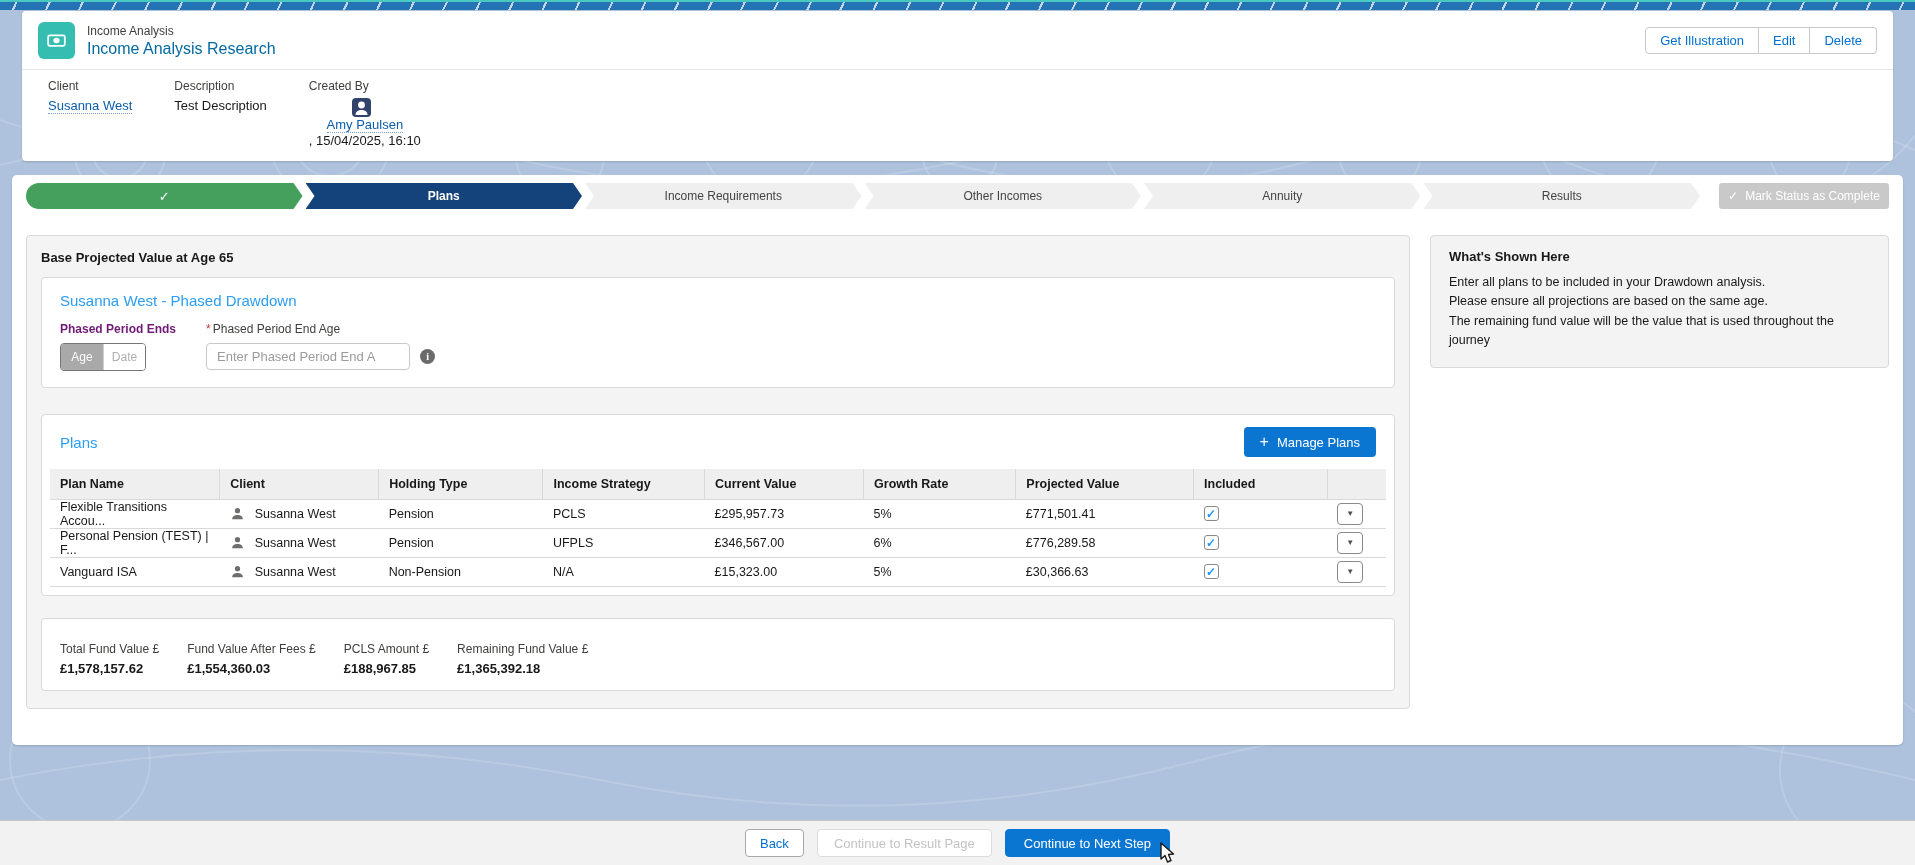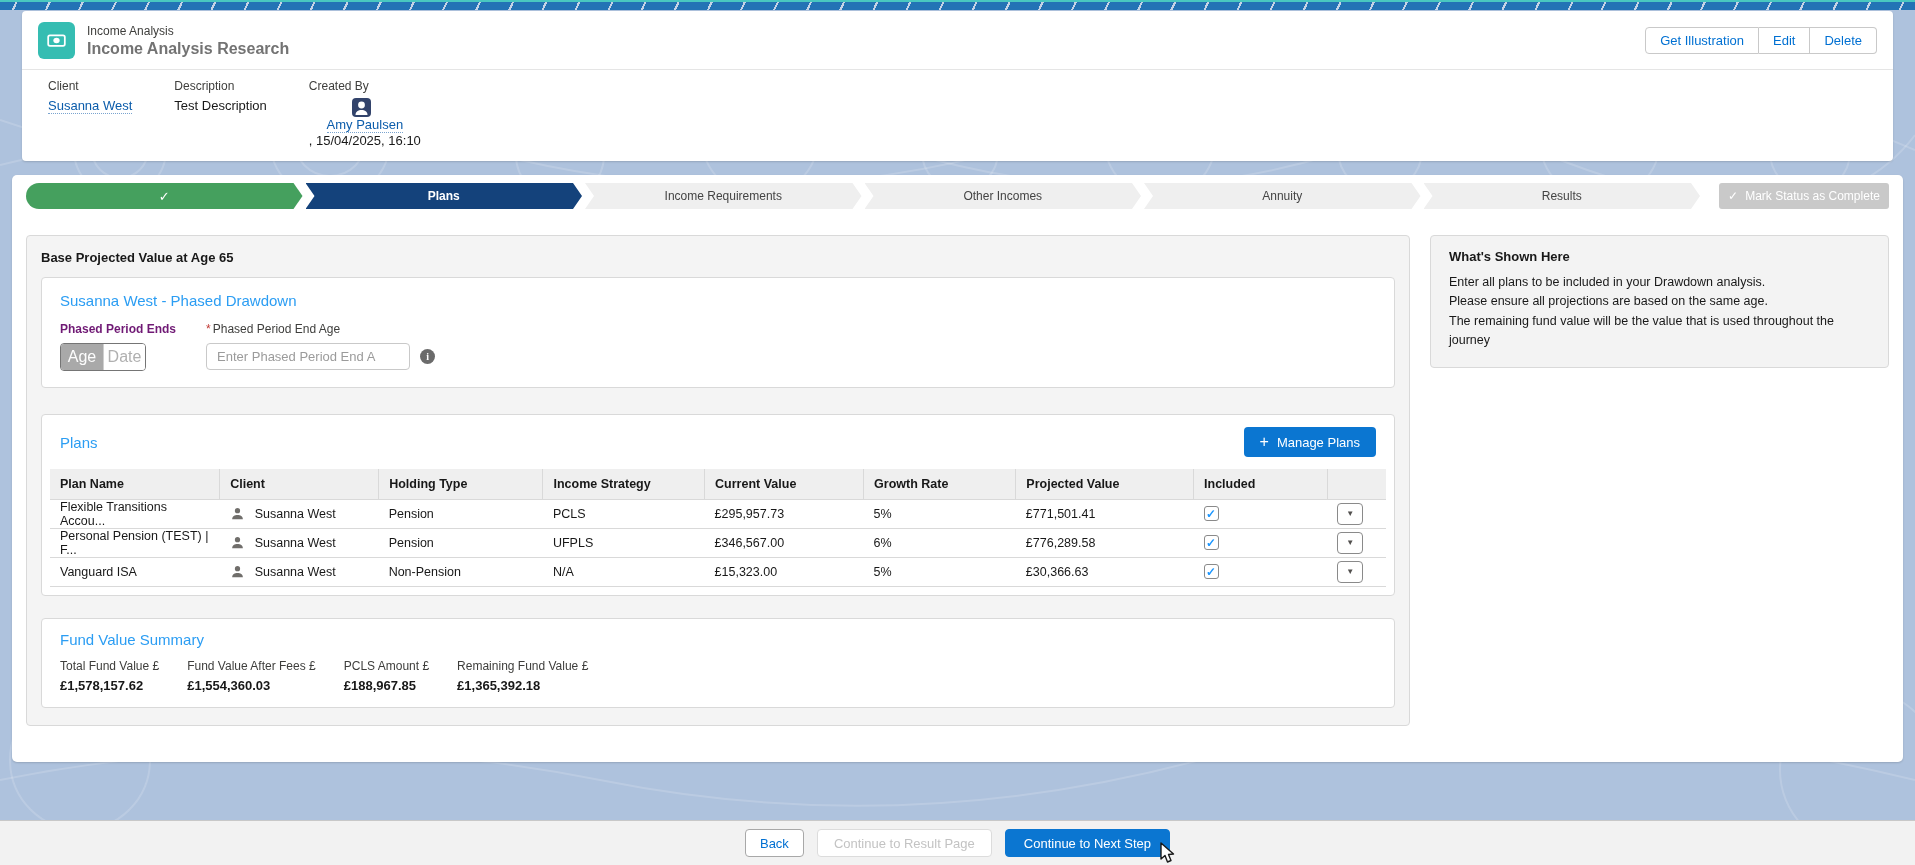--- a/index.html
+++ b/index.html
@@ -29,21 +29,21 @@
     box-shadow:0 1px 2px rgba(0,0,0,.15);
   }
   .header-top { display:flex; align-items:center; justify-content:space-between; padding:11px 16px 10px 16px; }
   .header-left { display:flex; align-items:center; }
   .entity-icon {
     width:37px; height:37px; border-radius:6px; background:#35bdb2;
     display:flex; align-items:center; justify-content:center; flex:0 0 auto;
   }
   .titles { margin-left:12px; }
   .app-label { font-size:12px; color:#3e3e3c; }
-  .page-title { font-size:16px; font-weight:bold; color:#737373; margin-top:2px; }
+  .page-title { font-size:16px; font-weight:normal; color:#0369a1; margin-top:2px; }
   .btn-group { display:flex; }
   .btn-group button {
     background:#fff; border:1px solid #c9c9c9; color:#0070d2;
     font-family:inherit; font-size:13px; height:27px; padding:0 14px; cursor:pointer;
   }
   .btn-group button:first-child { border-radius:4px 0 0 4px; }
   .btn-group button:last-child { border-radius:0 4px 4px 0; }
   .btn-group button + button { border-left:none; }
   .header-divider { border-top:1px solid #e5e5e5; }
   .header-fields { display:flex; padding:9px 16px 13px 26px; }
@@ -93,21 +93,21 @@
   .subcard-title { font-size:15px; color:#2b9df3; }
 
   .phased { margin-top:12px; padding:14px 18px 16px 18px; }
   .controls { display:flex; margin-top:13px; }
   .ctrl { margin-right:30px; }
   .ctrl-label { font-size:12px; font-weight:bold; color:#701a75; margin-bottom:7px; }
   .ctrl-label.plain { font-weight:normal; color:#3e3e3c; }
   .req { color:#c23934; margin-right:2px; }
   .toggle { display:inline-flex; border:1px solid #757575; border-radius:4px; overflow:hidden; }
   .toggle button {
-    width:42px; height:26px; border:none; font-family:inherit; font-size:16px;
+    width:42px; height:26px; border:none; font-family:inherit; font-size:12px;
     background:#fff; color:#b0b0b0; cursor:pointer;
   }
   .toggle button.selected { background:#a9a9a9; color:#fdfdfd; }
   .toggle button + button { border-left:1px solid #cfcfcf; }
   .input-row { display:flex; align-items:center; }
   .text-input {
     width:204px; height:27px; border:1px solid #c9c9c9; border-radius:4px;
     font-family:inherit; font-size:13px; padding:0 10px; color:#444; background:#fff;
   }
   .text-input::placeholder { color:#9b9b9b; }
@@ -382,21 +382,20 @@
               <td>
                   <span class="cbx">✓</span>
                 </td>
               <td><button class="row-action">▼</button></td>
             </tr>
           </tbody>
         </table>
       </div>
 
       <div class="subcard fund-card">
-        <div class="subcard-title">Fund Value Summary</div>
         <div class="fund-items">
           <div class="fund-item">
             <div class="fund-label">Total Fund Value £</div>
             <div class="fund-value">£1,578,157.62</div>
           </div>
           <div class="fund-item">
             <div class="fund-label">Fund Value After Fees £</div>
             <div class="fund-value">£1,554,360.03</div>
           </div>
           <div class="fund-item">

